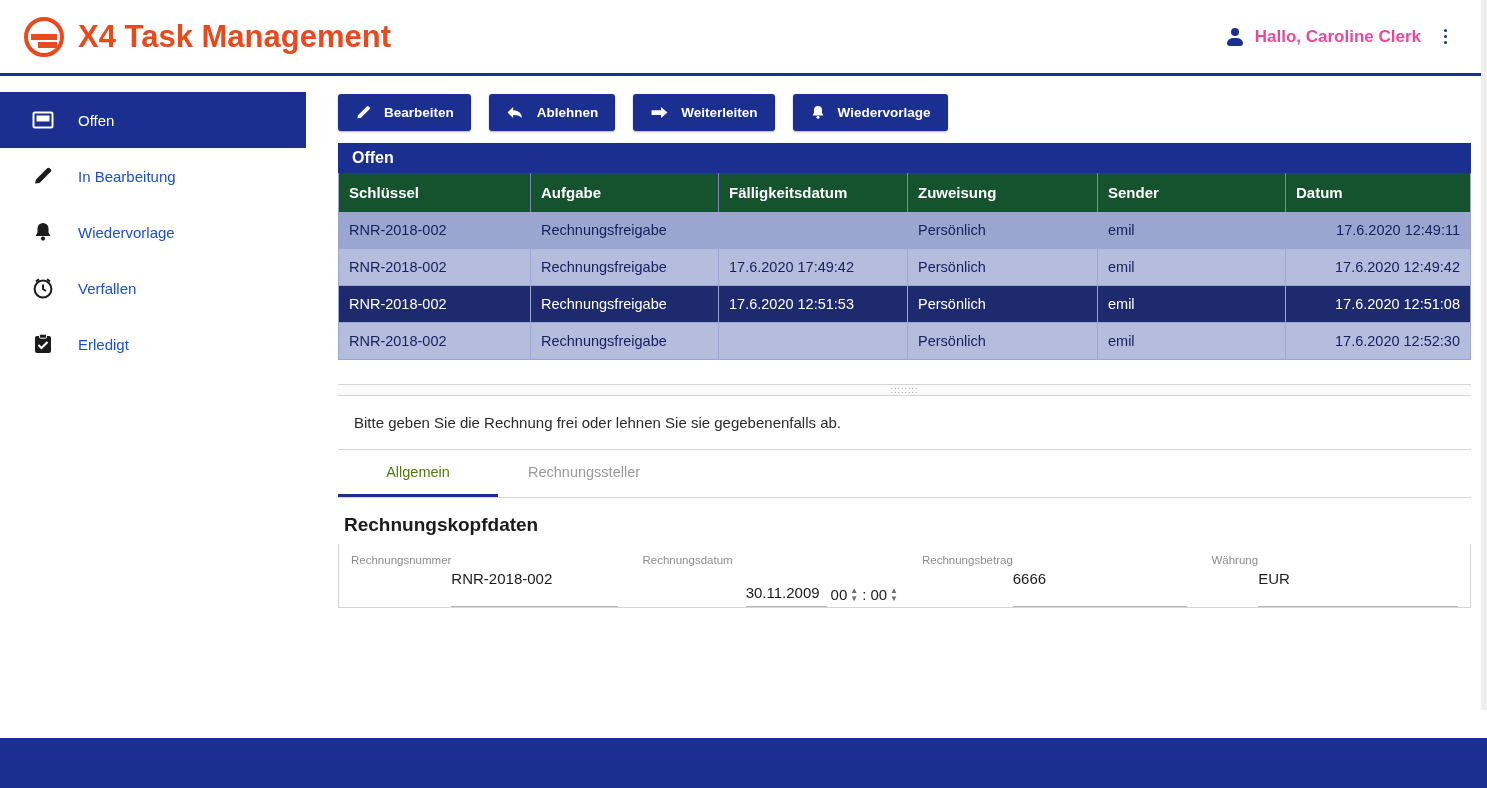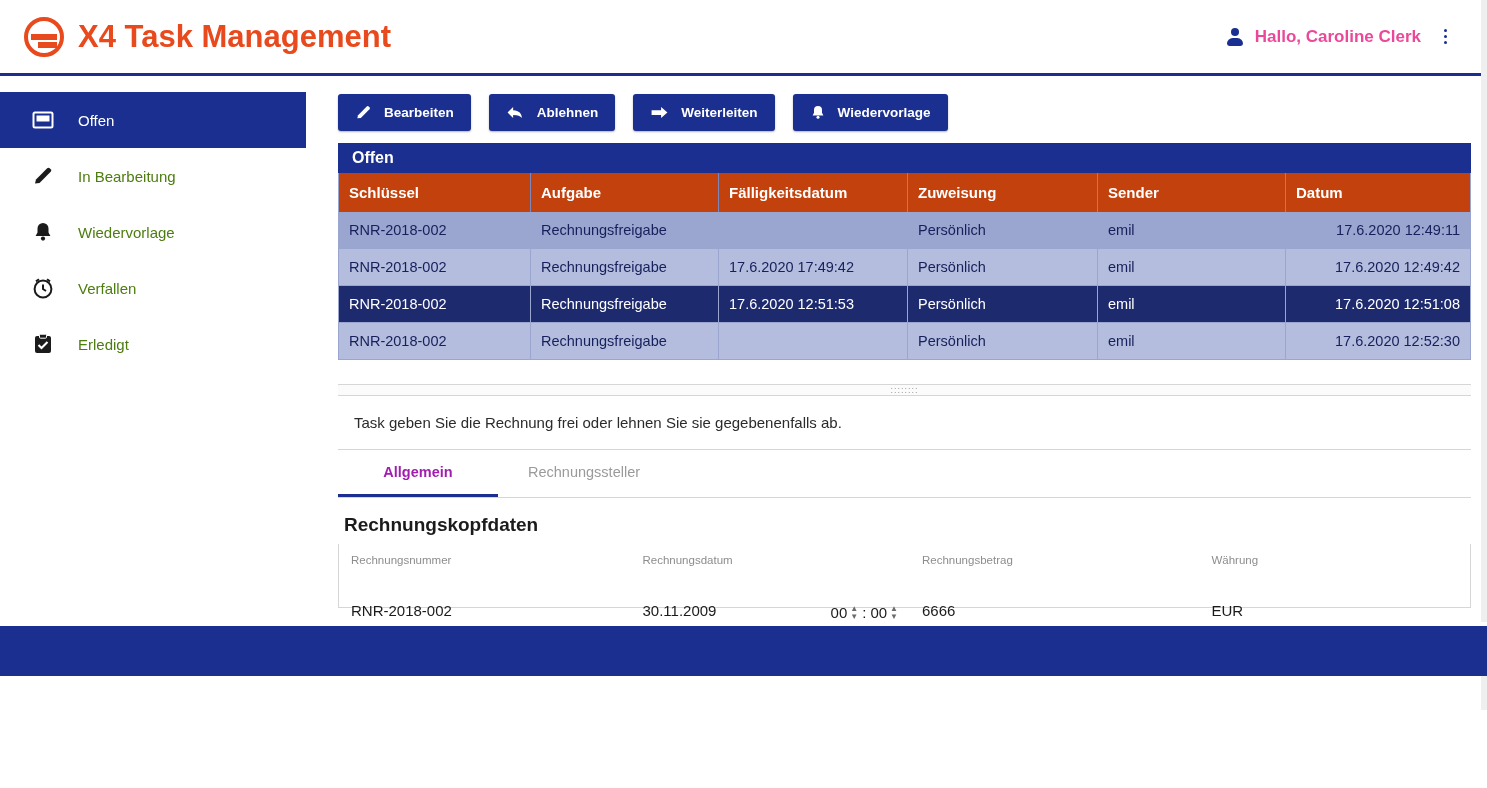--- a/index.html
+++ b/index.html
@@ -6,21 +6,21 @@
   html, body {
     margin: 0; padding: 0;
     width: 1487px; height: 788px;
     font-family: "Liberation Sans", sans-serif;
     background: #ffffff;
     overflow: hidden;
   }
   #app {
     position: relative;
     width: 1487px;
-    height: 676px;
+    height: 788px;
     background: #ffffff;
     padding-left: 16px;
   }
 
   
   .header {
     position: absolute;
     top: 0; left: 0;
     width: 1487px;
     height: 76px;
@@ -120,21 +120,21 @@
     background: #ffffff;
     padding-top: 16px;
   }
   .nav-item {
     height: 56px;
     display: flex;
     align-items: center;
     padding-left: 32px;
     gap: 24px;
     cursor: pointer;
-    color: #4d7c0f;
+    color: #1d4ed8;
     font-size: 15px;
   }
   .nav-item.active {
     background: #1a2f8f;
     color: #ffffff;
   }
   .nav-ico {
     width: 22px; height: 22px;
     flex: 0 0 auto;
     position: relative;
@@ -182,21 +182,21 @@
   }
 
   table.task-table {
     width: 100%;
     border-collapse: collapse;
     border: 1px solid #9aa6cf;
     border-top: none;
     table-layout: fixed;
   }
   table.task-table th {
-    background: #c2410c;
+    background: #14532d;
     color: #ffffff;
     text-align: left;
     font-size: 15px;
     font-weight: bold;
     padding: 11px 10px;
     border-right: 1px solid #7b87bd;
   }
   table.task-table th:last-child { border-right: none; }
   table.task-table td {
     font-size: 14.5px;
@@ -243,45 +243,44 @@
   }
   .tab {
     padding: 14px 30px;
     font-size: 14.5px;
     color: #9a9a9a;
     cursor: pointer;
     min-width: 160px;
     text-align: center;
   }
   .tab.active {
-    color: #a21caf;
-    font-weight: bold;
+    color: #4d7c0f;
+    font-weight: normal;
     border-bottom: 3px solid #1a2f8f;
   }
 
   .form-title {
     font-size: 19px;
     font-weight: bold;
     color: #1b1b1b;
     padding: 16px 6px 8px 6px;
   }
   .fields {
     display: flex;
     border: 1px solid #d6d6d6;
     border-top: none;
     padding: 0;
     height: 64px;
   }
   .field {
     position: relative;
     padding: 10px 12px 0 12px;
     display: flex;
-    flex-direction: column;
+    flex-direction: row;
     justify-content: flex-start;
-    gap: 32px;
   }
   .field .lbl {
     font-size: 11.5px;
     color: #8d8d8d;
     margin-bottom: 2px;
   }
   .field .val {
     font-size: 15px;
     color: #1b1b1b;
     border: none;
@@ -293,20 +292,21 @@
     width: 100%;
   }
   .f-nummer { width: 292px; }
   .f-datum  { width: 280px; }
   .f-betrag { width: 290px; }
   .f-waehrung { width: 271px; }
   .time-row {
     display: flex;
     align-items: flex-end;
     gap: 4px;
+    margin-left: 13px;
   }
   .date-input { flex: 1 1 auto; }
   .spin {
     display: flex;
     align-items: center;
     gap: 3px;
     padding-bottom: 4px;
     text-align: center;
   }
   .spin .num {
@@ -507,21 +507,21 @@
           <td>emil</td>
           <td>17.6.2020 12:52:30</td>
         </tr>
       </tbody>
     </table>
 
     <div class="splitter">
       <span class="grip">::::::::</span>
     </div>
 
-    <div class="hint">Task geben Sie die Rechnung frei oder lehnen Sie sie gegebenenfalls ab.</div>
+    <div class="hint">Bitte geben Sie die Rechnung frei oder lehnen Sie sie gegebenenfalls ab.</div>
 
     <div class="tabs">
       <div class="tab active">Allgemein</div>
       <div class="tab">Rechnungssteller</div>
     </div>
 
     <div class="form-title">Rechnungskopfdaten</div>
 
     <div class="fields">
 

